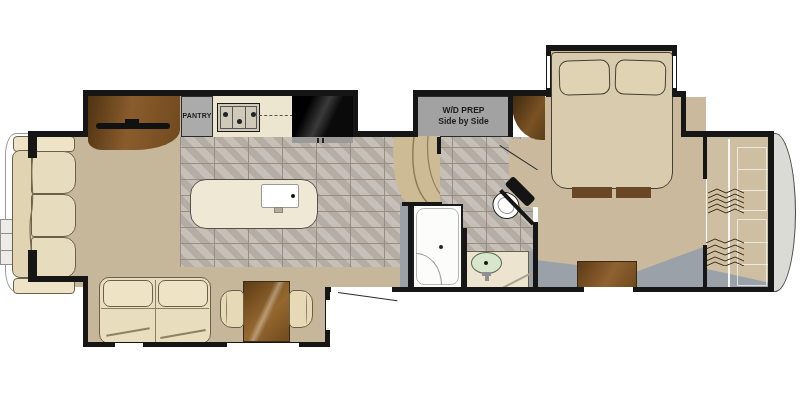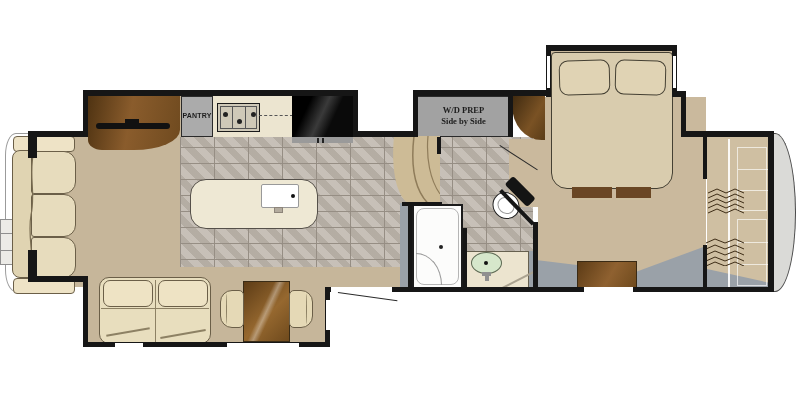--- a/index.html
+++ b/index.html
@@ -66,21 +66,21 @@
     <div class="a" style="left:19px;top:15px;width:5px;height:5px;background:#222;border-radius:50%;"></div>
     <div class="a" style="left:33px;top:8px;width:5px;height:5px;background:#222;border-radius:50%;"></div>
   </div>
   <div class="a" style="left:259px;top:115px;width:34px;height:0;border-top:1.5px dashed #555;"></div>
 
   <div class="a" style="left:292px;top:96px;width:61px;height:41px;background:linear-gradient(115deg,#000 25%,#3a3a3a 48%,#0a0a0a 65%);"></div>
   <div class="a" style="left:292px;top:137px;width:61px;height:6px;background:#9a9a9a;"></div>
   <div class="a" style="left:317px;top:138px;width:2px;height:5px;background:#222;"></div>
   <div class="a" style="left:322px;top:138px;width:2px;height:5px;background:#222;"></div>
 
-  <div class="a graybox" style="left:416px;top:96px;width:95px;height:41px;font-family:Liberation Serif, serif;">
+  <div class="a graybox" style="left:416px;top:96px;width:95px;height:41px;">
     <div class="lbl" style="font-size:8.5px;font-weight:600;line-height:1.3;margin-top:8px;">
       <div>W/D PREP</div>
       <div>Side by Side</div>
     </div>
   </div>
   <div class="a" style="left:512px;top:96px;width:33px;height:44px;background:linear-gradient(120deg,#3f2a10,#7a5224 60%,#5a3c18);border-radius:0 0 0 90% / 0 0 0 78%;"></div>
 
   <svg class="a" style="left:384px;top:136px;" width="56" height="72" viewBox="0 0 56 72">
     <path d="M14,0 H56 V72 H34 C16,70 6,44 10,0 Z" fill="#cdbb96"></path>
     <path d="M30,0 C26,34 32,58 48,71" fill="none" stroke="#8f7c5a" stroke-width="1.5"></path>

